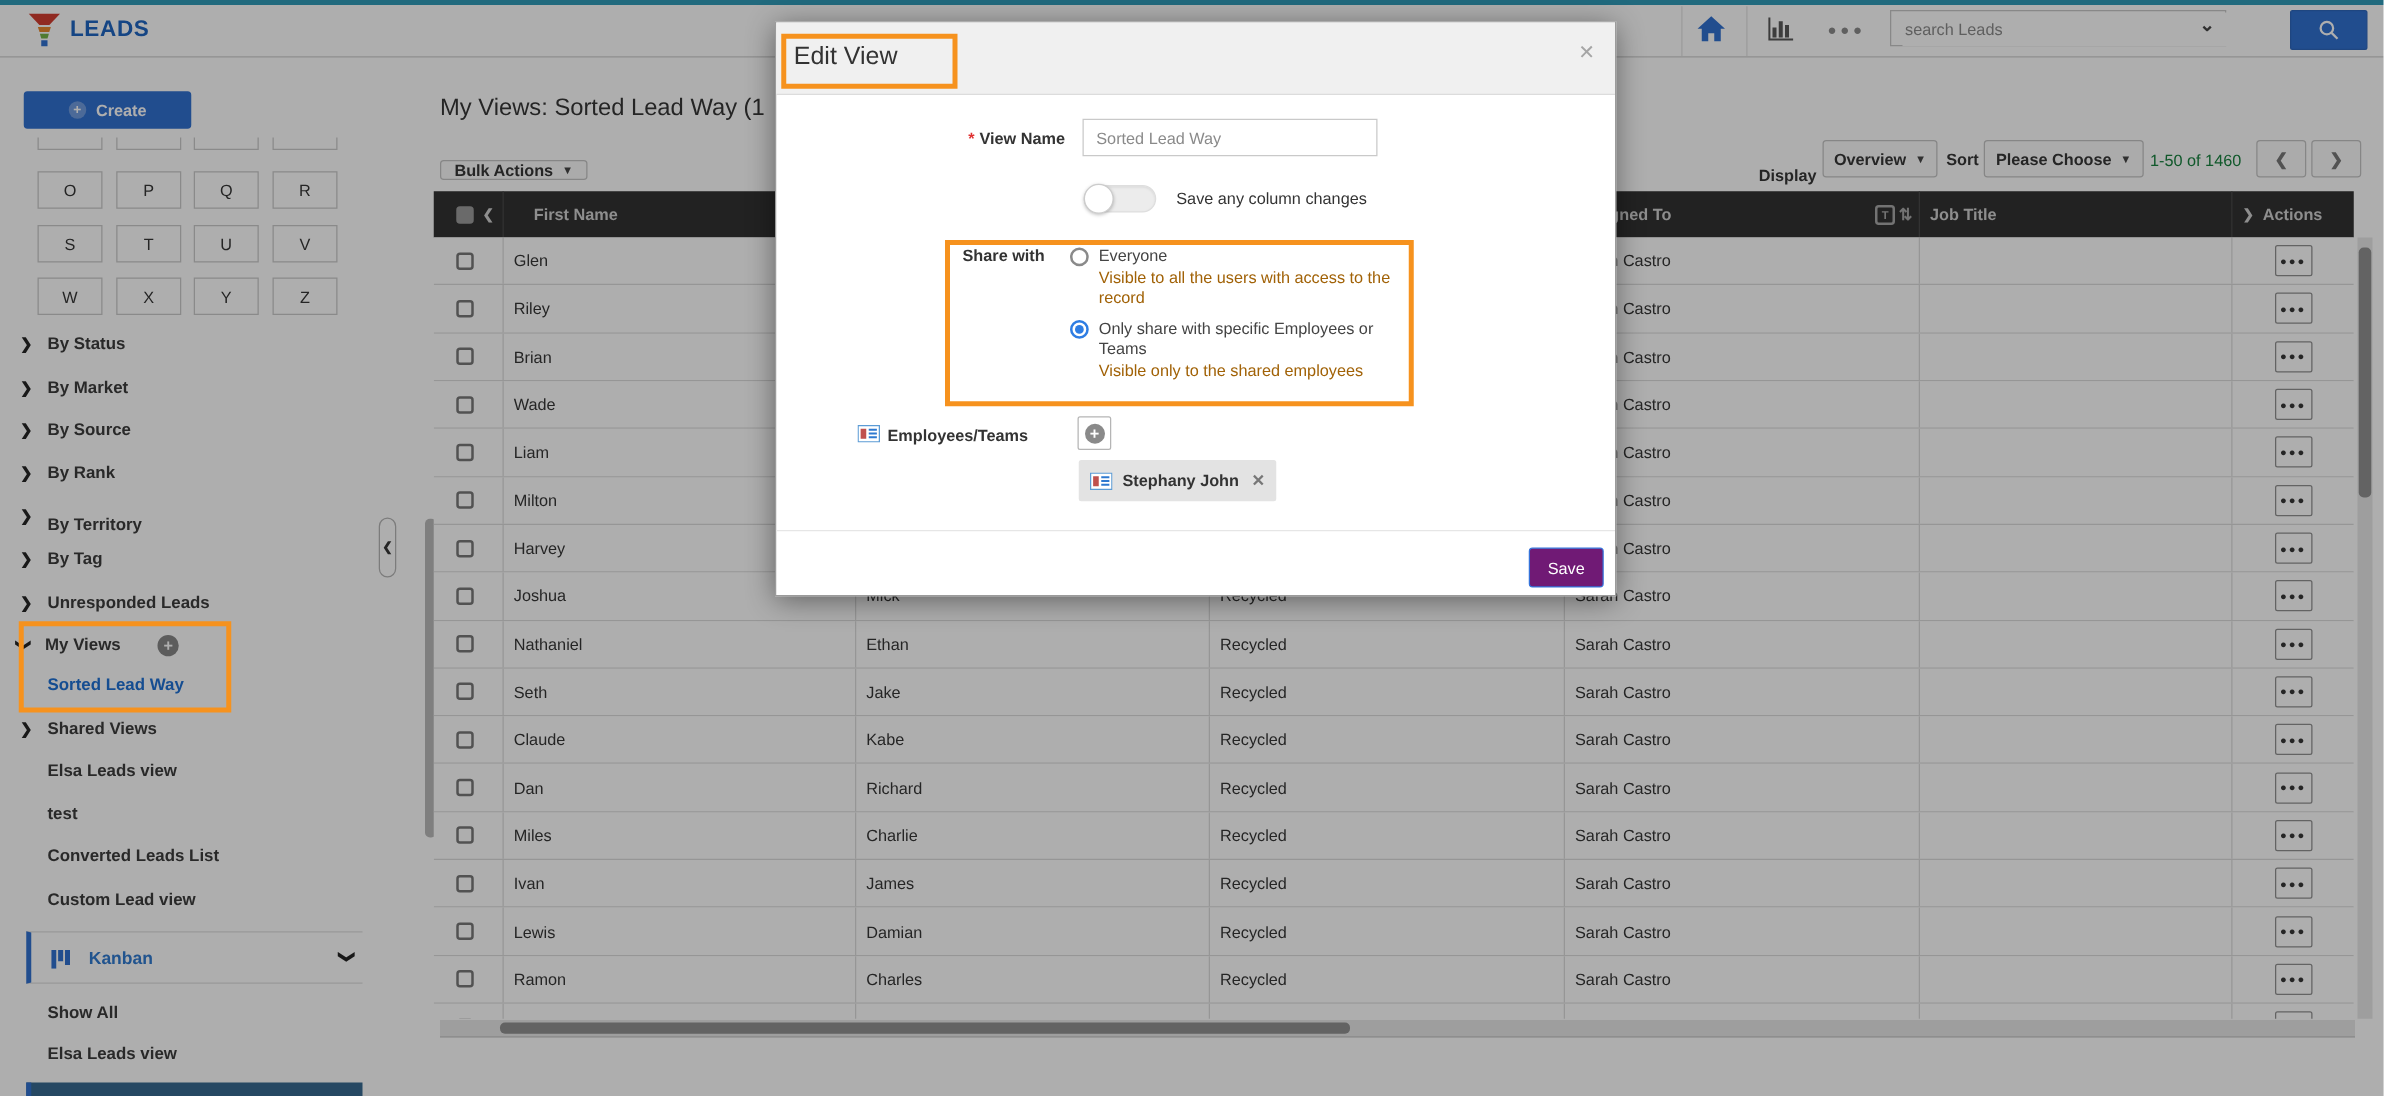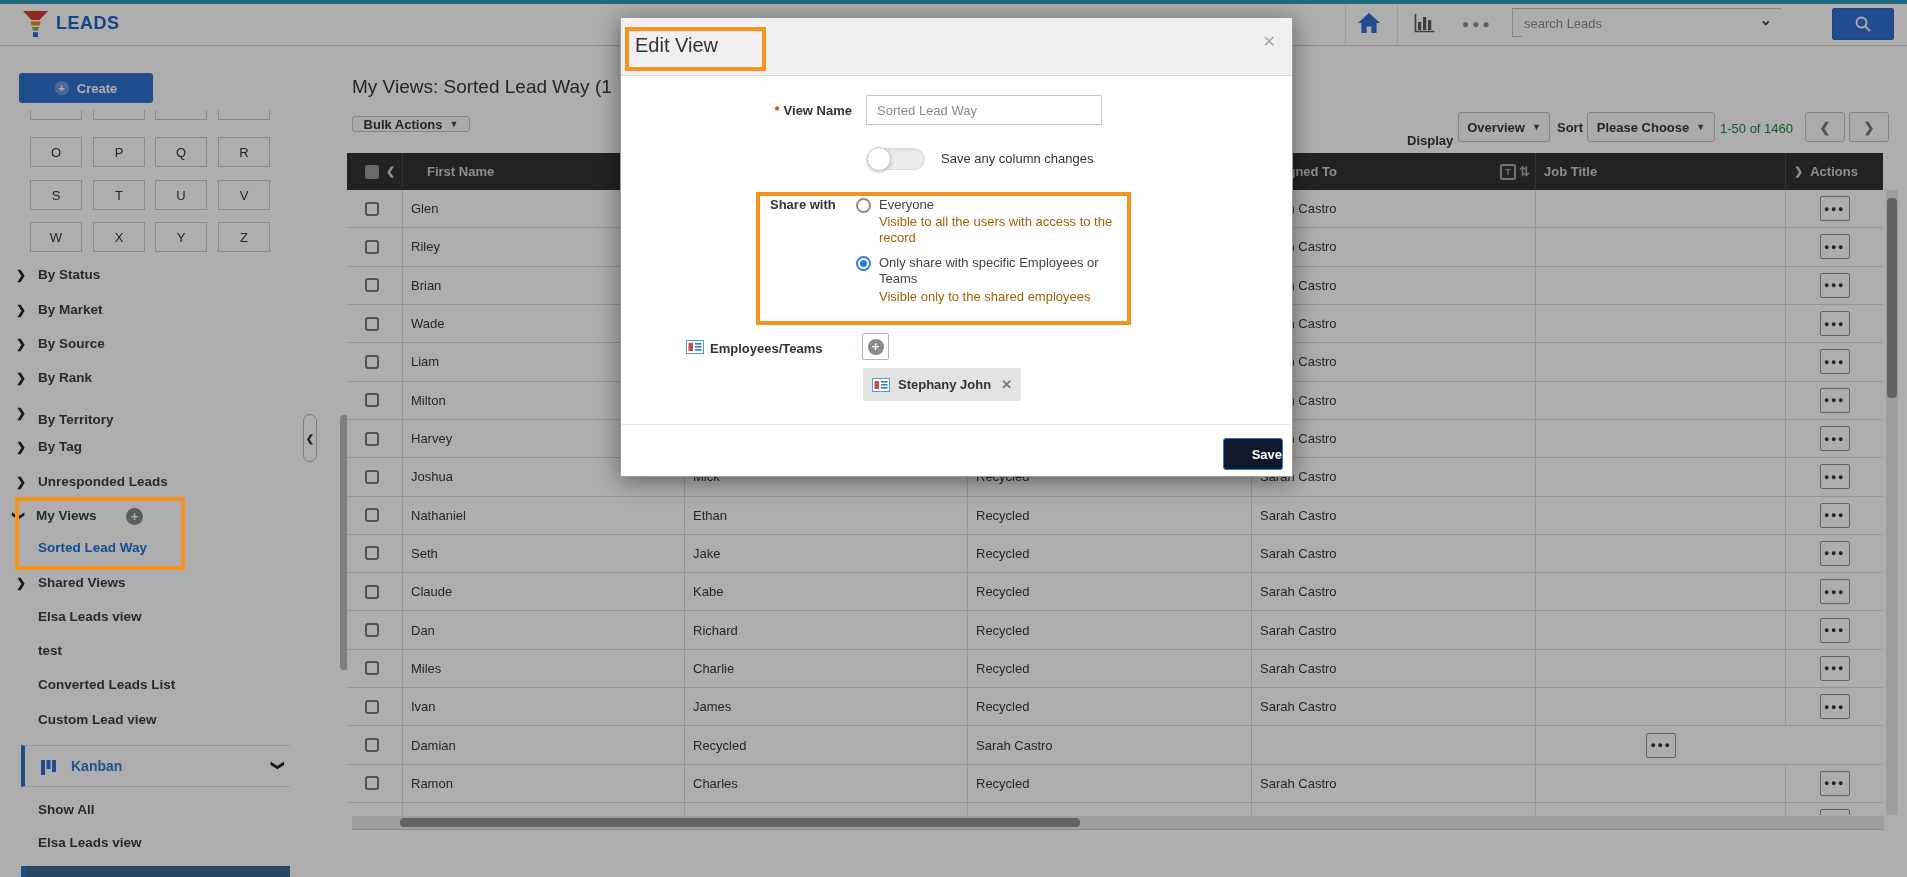--- a/index.html
+++ b/index.html
@@ -101,22 +101,22 @@
   .ropt{position:absolute;font-size:13px;color:#444;width:252px;line-height:16px}
   .rdesc{position:absolute;font-size:13px;color:#a16207;width:252px;line-height:16px}
   .plusbtn{position:absolute;left:241px;top:315px;width:27px;height:27px;border:1px solid #b5b5b5;border-radius:2px;
            background:#fff;display:flex;align-items:center;justify-content:center;box-sizing:border-box;cursor:pointer}
   .pluscore{width:16px;height:16px;border-radius:50%;background:#8a8a8a;color:#fff;font-size:13px;line-height:16px;
             text-align:center;font-weight:bold}
   .chip{position:absolute;left:242px;top:350px;height:25px;background:#e3e3e3;border-radius:2px;
         display:flex;align-items:center;gap:8px;padding:4px 9px;font-size:13px;font-weight:bold;color:#333}
   .chip-x{color:#777;font-size:13px;font-weight:bold;cursor:pointer;margin-left:2px}
   .modal-footline{position:absolute;left:0;top:406px;width:100%;height:1px;background:#e6e6e6}
-  .save-btn{position:absolute;left:602px;top:420px;width:58px;height:30px;background:#0f172a;border:1px solid #3573da;
-            border-radius:3px;color:#fff;font-size:13px;font-weight:bold;display:flex;align-items:center;justify-content:flex-end;cursor:pointer}
+  .save-btn{position:absolute;left:602px;top:420px;width:58px;height:30px;background:#701a75;border:1px solid #3573da;
+            border-radius:3px;color:#fff;font-size:13px;font-weight:normal;display:flex;align-items:center;justify-content:center;cursor:pointer}
 
   .orange{position:absolute;border:4px solid #f6921e;z-index:120;box-sizing:border-box}
 </style>
 </head>
 <body>
 
 <div class="screen">
 
   <div class="abs topbar">
     <div class="abs topstrip"></div>
@@ -222,21 +222,21 @@
 
   <span class="abs nav-link" style="top:802px">Show All</span>
   <span class="abs nav-link" style="top:835px">Elsa Leads view</span>
 
   <div class="abs side-bottom"></div>
   <div class="abs side-scroll"></div>
   <div class="abs collapse-handle">❮</div>
 
   <div class="abs page-title">My Views: Sorted Lead Way (1</div>
 
-  <div class="abs btn" style="left:352px;top:116px;width:118px;height:16px">
+  <div class="abs btn" style="left:352px;top:128px;width:118px;height:16px">
     <span>Bulk Actions</span>
     <span class="caret">▼</span>
   </div>
 
   <span class="abs tb-label" style="left:1407px;top:133px">Display</span>
   <div class="abs btn" style="left:1458px;top:112px;width:92px;height:30px">
     <span>Overview</span>
     <span class="caret">▼</span>
   </div>
   <span class="abs tb-label" style="left:1557px;top:120px">Sort</span>
@@ -483,20 +483,21 @@
         <div class="cell ac" style="border-right:none">
             <button class="dots-btn">
               <span class="d3">●●●</span>
             </button>
           </div>
       </div>
       <div class="trow">
         <div class="cell ck">
             <span class="cb"></span>
           </div>
+        <div class="cell">Lewis</div>
         <div class="cell">Damian</div>
         <div class="cell">Recycled</div>
         <div class="cell">Sarah Castro</div>
         <div class="cell"></div>
         <div class="cell ac" style="border-right:none">
             <button class="dots-btn">
               <span class="d3">●●●</span>
             </button>
           </div>
       </div>

